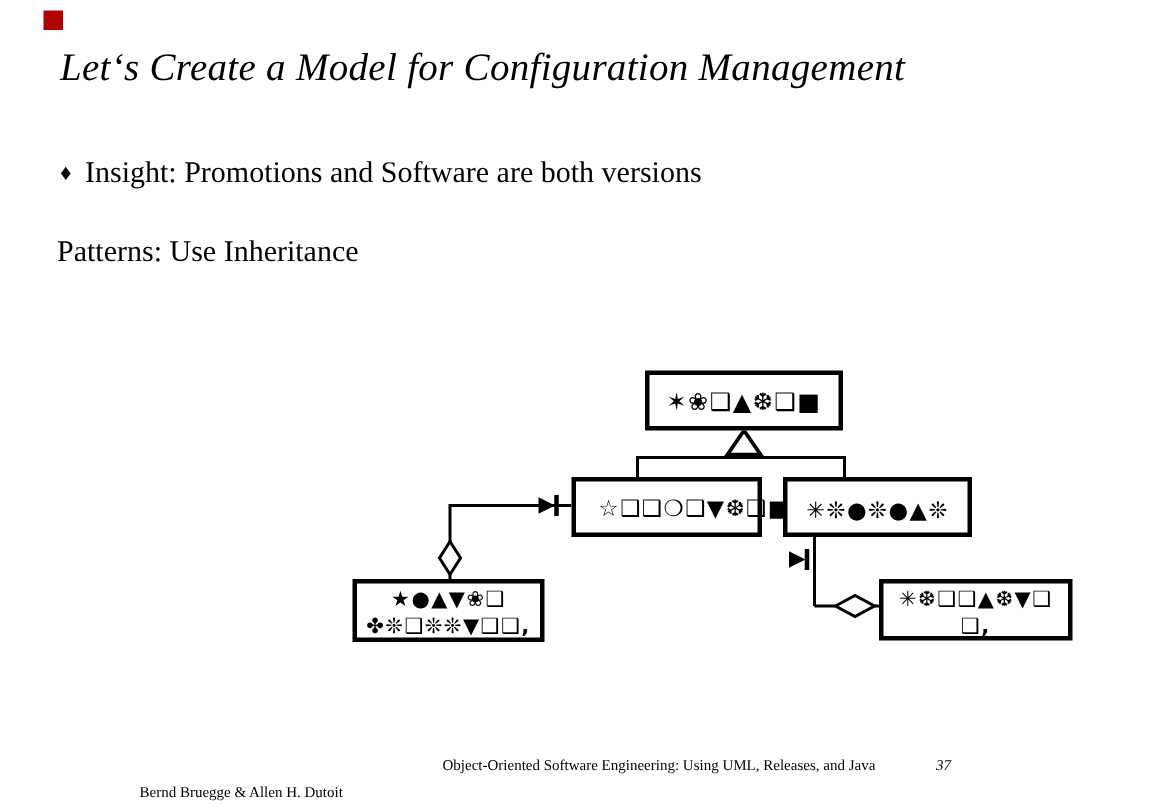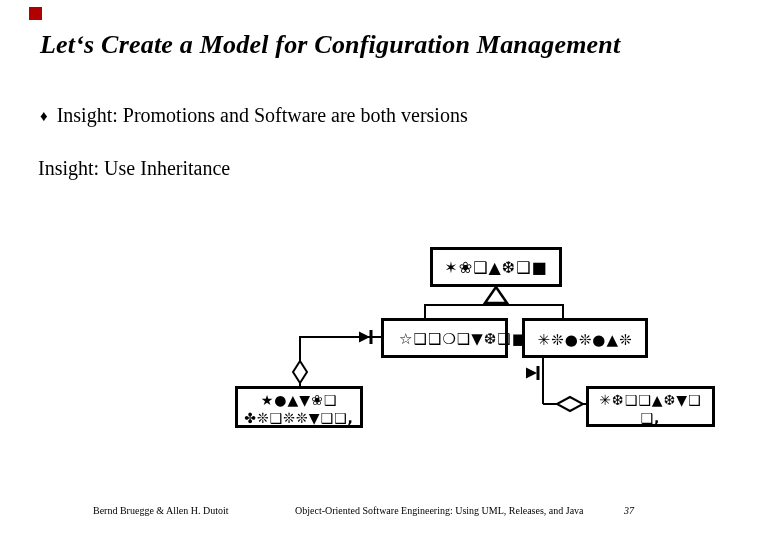--- a/index.html
+++ b/index.html
@@ -11,21 +11,21 @@
     font-family: "Liberation Serif", serif;
     color: #000;
   }
   .red-marker {
     position: absolute; left: 29px; top: 7px;
     width: 13px; height: 13px;
     background: #b00000;
   }
   .slide-title {
     position: absolute; left: 40px; top: 30px;
-    font-size: 26px; font-weight: bold; font-style: italic;
+    font-size: 26px; font-weight: normal; font-style: italic;
     font-family: "Liberation Serif", serif;
     white-space: nowrap; letter-spacing: 0.2px;
   }
   .bullet-row {
     position: absolute; left: 40px; top: 104px;
     font-size: 20px; white-space: nowrap;
   }
   .bullet-marker {
     display: inline-block;
     font-size: 15px;
@@ -66,36 +66,36 @@
   .box-master .glyph-line:first-child { margin-top: 2px; }
   .box-software  { left: 586px; top: 386px; width: 129px; height: 41px; }
   .box-software .glyph-line { font-size: 14px; line-height: 18px; }
   .box-software .glyph-line:first-child { margin-top: 2px; }
   .footer-left, .footer-center, .footer-right {
     position: absolute; top: 505px;
     font-size: 10px;
     font-family: "Liberation Serif", serif;
     white-space: nowrap;
   }
-  .footer-left  { left: 93px; }
+  .footer-left  { left: 93px; margin-top: 18px; }
   .footer-center{ left: 295px; }
   .footer-right { left: 624px; font-style: italic; }
 </style>
 </head>
 <body>
 
 <div class="red-marker" style="background: rgb(176, 0, 0);"></div>
 
 <div class="slide-title">Let‘s Create a Model for Configuration Management</div>
 
 <div class="bullet-row">
   <span class="bullet-marker">♦</span><span>Insight: Promotions and Software are both versions</span>
 </div>
 
-<div class="solution-line">Insight: Use Inheritance</div>
+<div class="solution-line">Patterns: Use Inheritance</div>
 
 <div class="diagram">
 
   <svg class="connector-svg" width="780" height="540" viewBox="0 0 780 540">
 
     <line x1="496" y1="302" x2="496" y2="306" stroke="#000" stroke-width="2"></line>
     <polygon points="496,287 507,303 485,303" fill="#fff" stroke="#000" stroke-width="2.5"></polygon>
 
     <line x1="425" y1="305" x2="563" y2="305" stroke="#000" stroke-width="2"></line>
     <line x1="425" y1="304" x2="425" y2="318" stroke="#000" stroke-width="2"></line>

